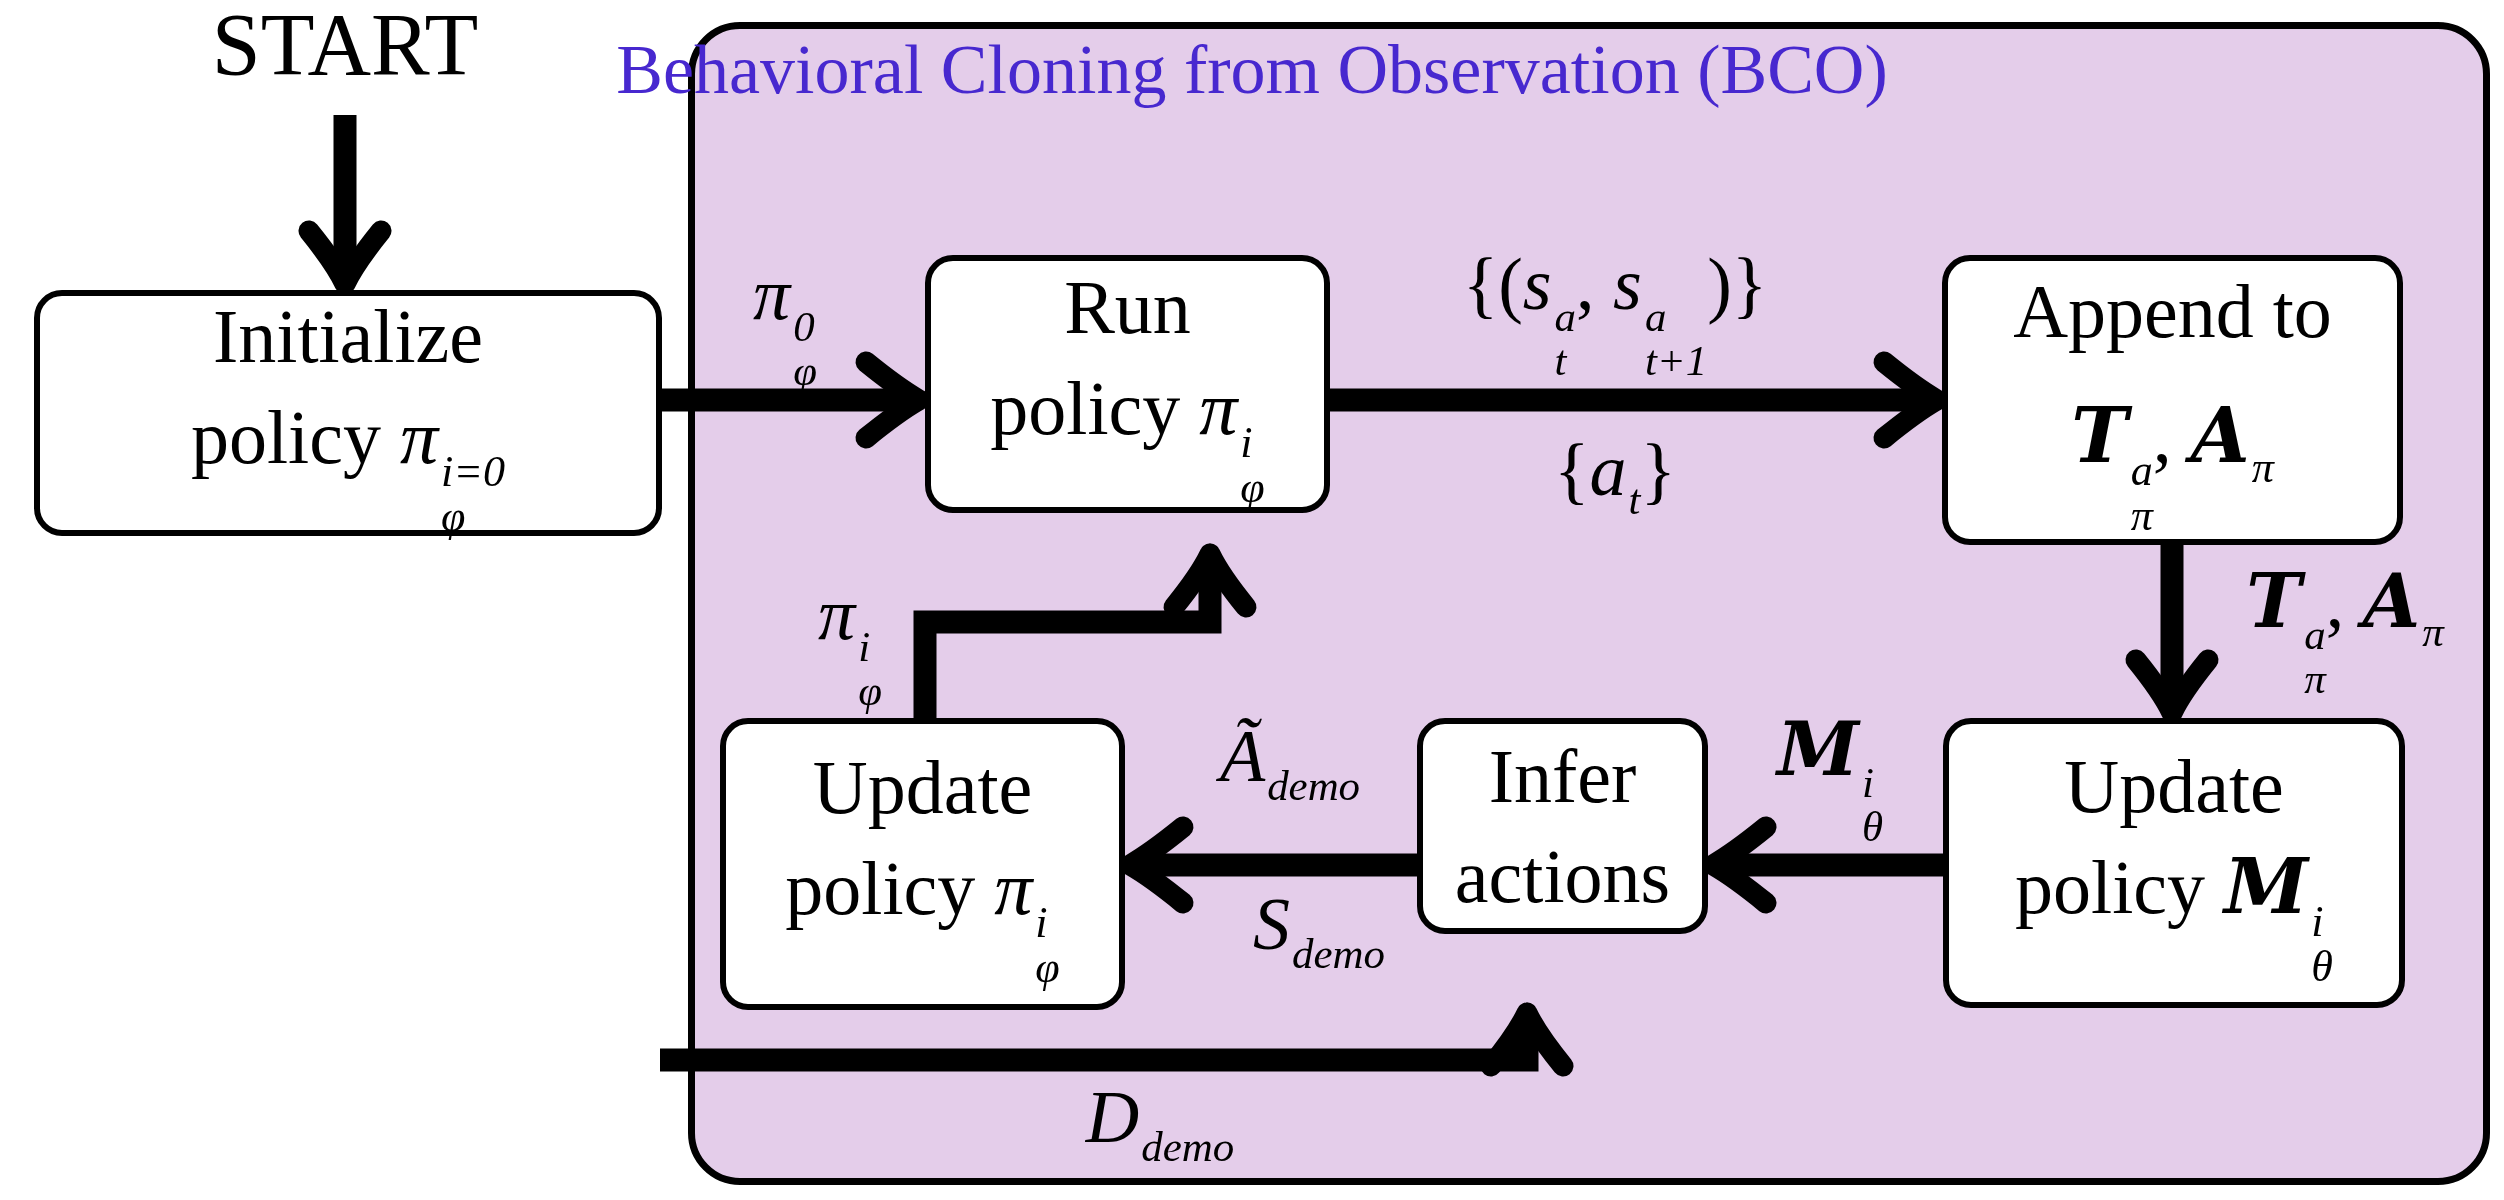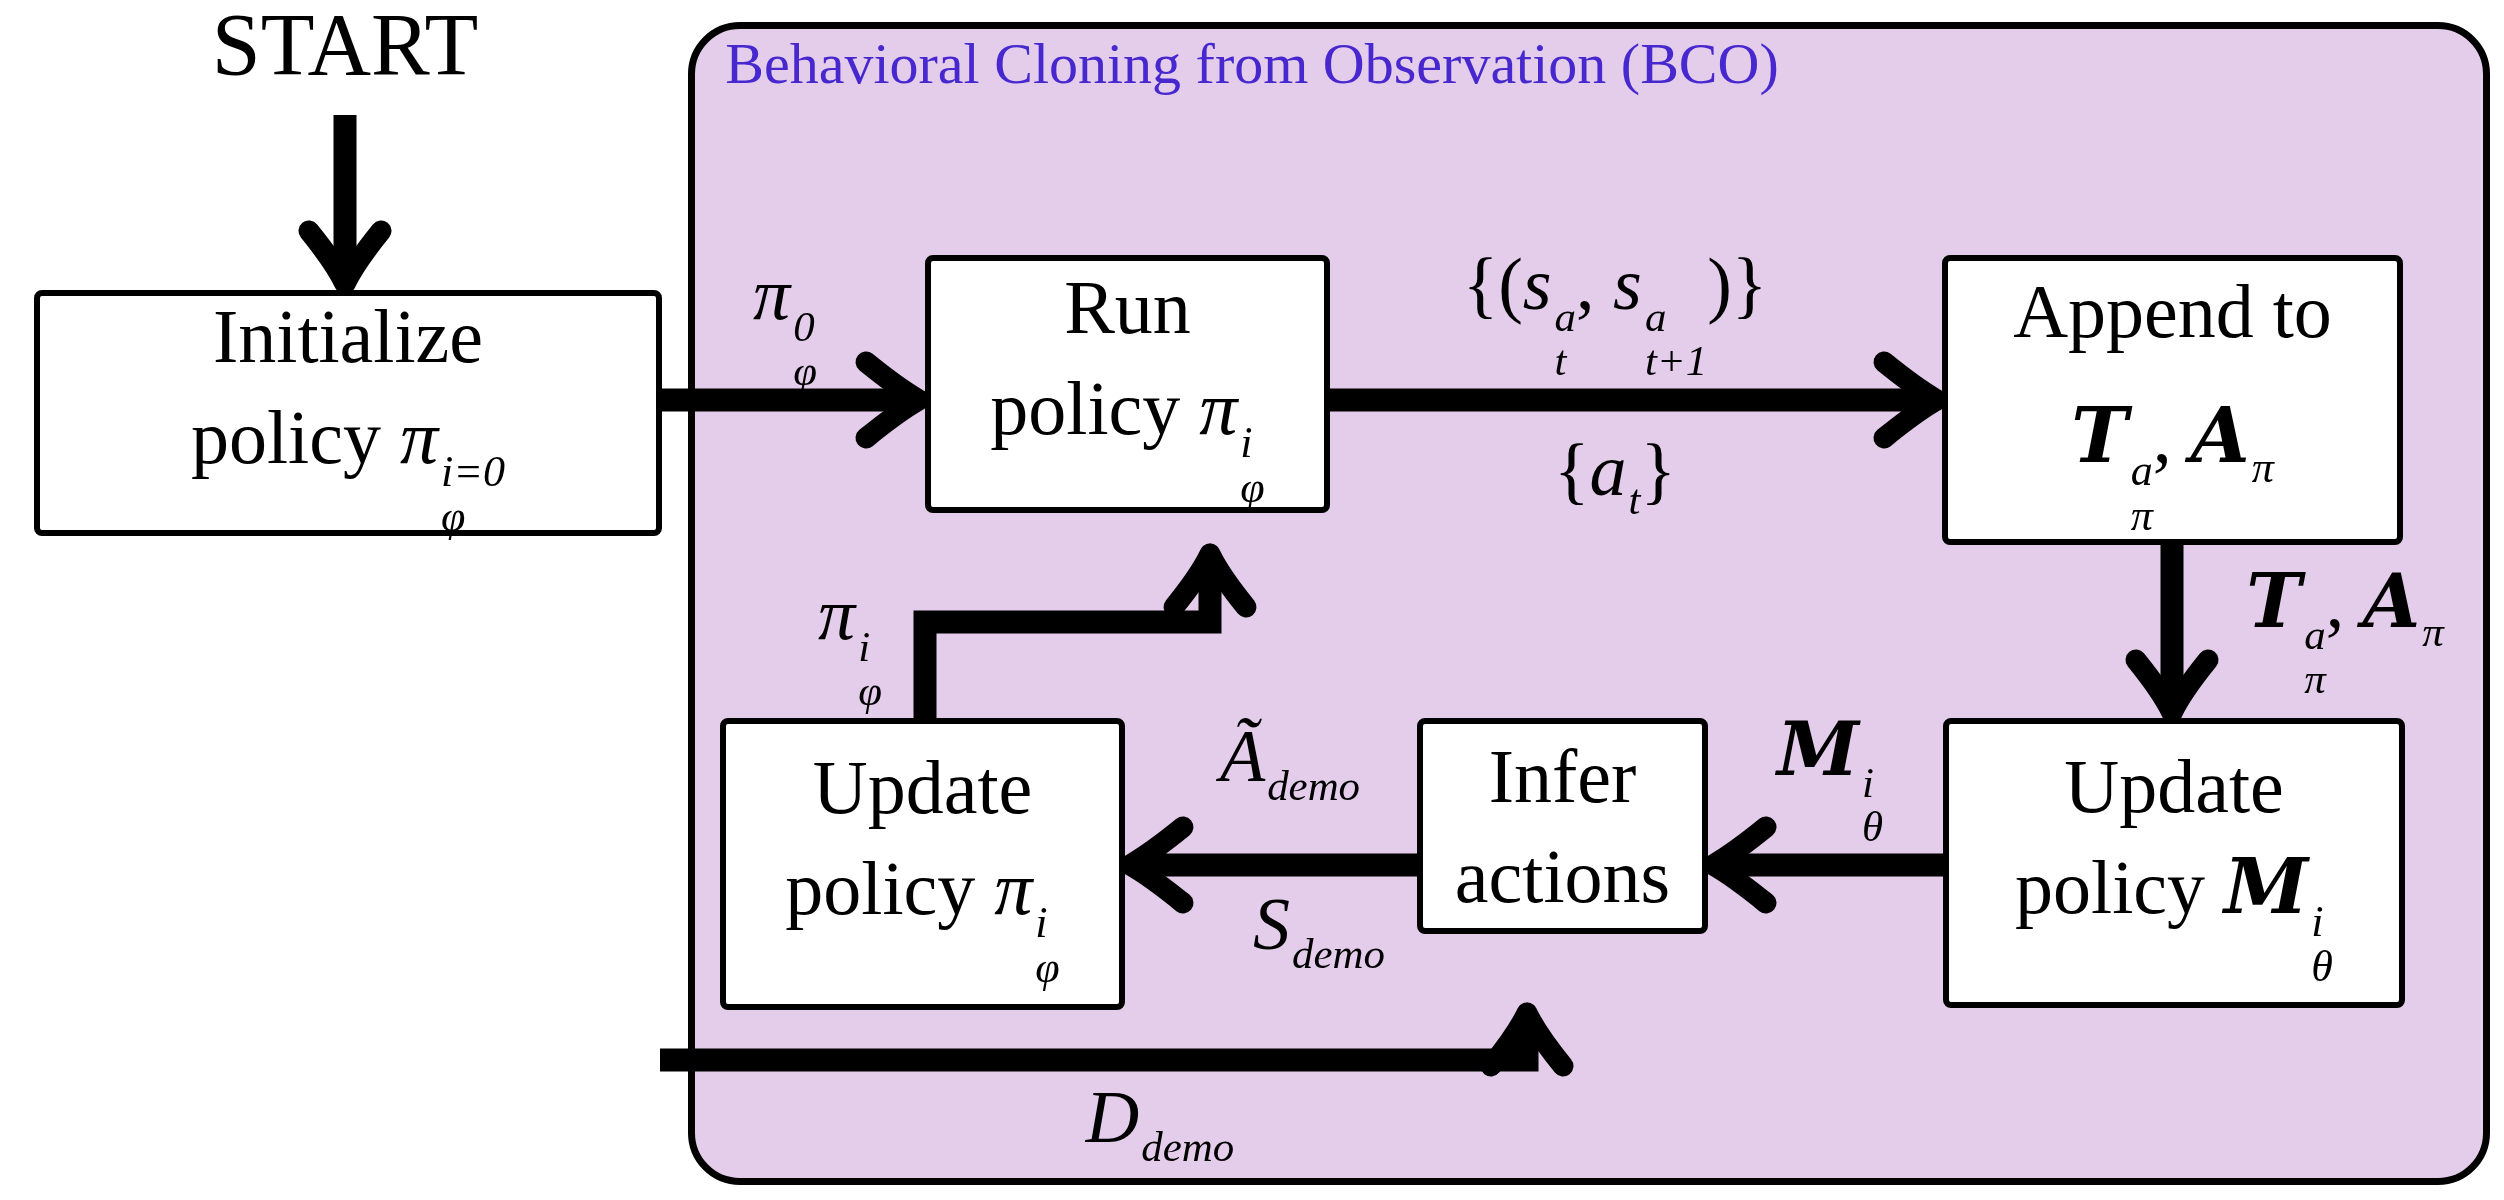--- a/index.html
+++ b/index.html
@@ -17,32 +17,32 @@
     background:#e4cdea;
     border:7px solid #000;
     border-radius:52px;
     box-sizing:border-box;
     z-index:1;
   }
   .panel-title{
     position:absolute;
     left:0;right:0;top:30px;
     text-align:center;
-    font-size:58px;
+    font-size:70px;
     color:#4728cf;
     z-index:2;
   }
   
   svg.wires{position:absolute;left:0;top:0;z-index:3;}
   
   .node{
     position:absolute;
     background:#fff;
     border:6px solid #000;
-    border-radius:8px;
+    border-radius:28px;
     box-sizing:border-box;
     display:flex;
     flex-direction:column;
     align-items:center;
     justify-content:center;
     text-align:center;
     font-size:76px;
     line-height:1.32;
     z-index:4;
   }

